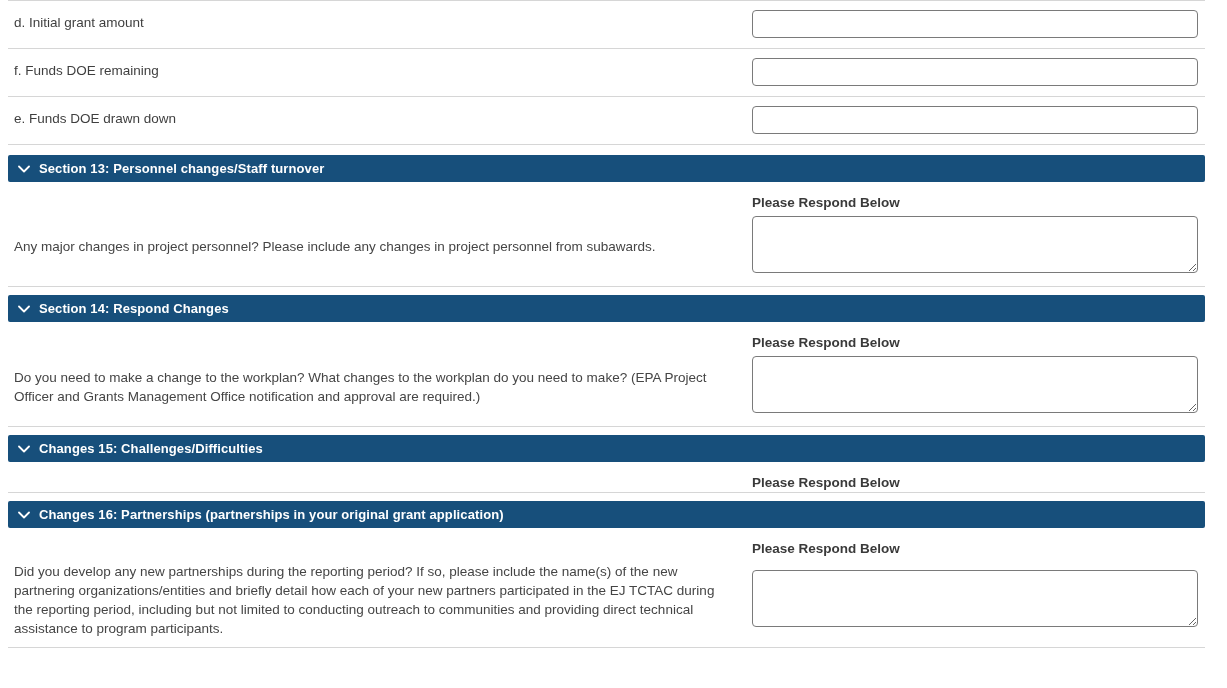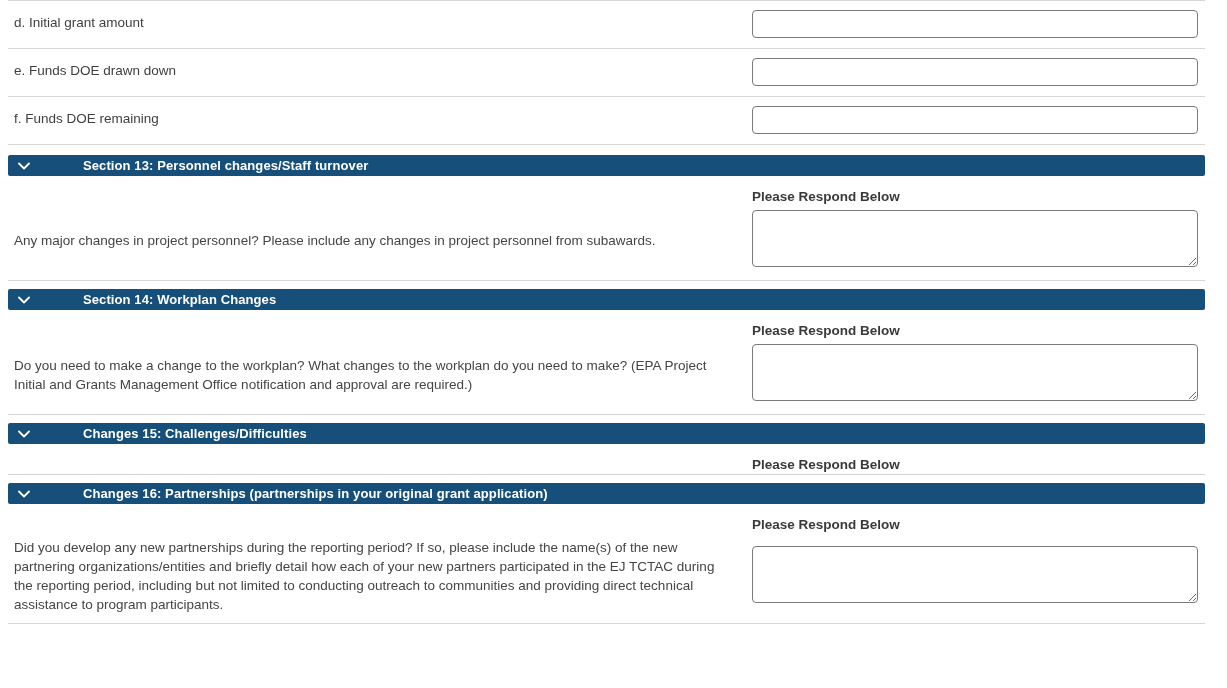--- a/index.html
+++ b/index.html
@@ -54,28 +54,27 @@
     padding: 2px 8px;
     font-family: inherit;
     font-size: 13.5px;
     color: #333;
     outline: none;
     background: #fff;
   }
   section { border-bottom: 1px solid #d6d6d6; }
   .section-header {
     margin-top: 8px;
-    height: 21px;
+    height: 27px;
     background: #174f7b;
     border-radius: 2px;
     display: flex;
     align-items: center;
     padding-left: 10px;
     cursor: pointer;
-    gap: 44px;
   }
   .section-header.first { margin-top: 10px; }
   .chev {
     display: inline-flex;
     align-items: center;
     margin-right: 9px;
     line-height: 0;
   }
   .section-title {
     color: #ffffff;
@@ -121,30 +120,30 @@
     <div class="col-left">
       <span class="field-label">d. Initial grant amount</span>
     </div>
     <div class="col-right">
       <input type="text" class="text-input" value="" style="">
     </div>
   </div>
 
   <div class="row field-row">
     <div class="col-left">
-      <span class="field-label">e. Funds DOE drawn down</span>
+      <span class="field-label">f. Funds DOE remaining</span>
     </div>
     <div class="col-right">
       <input type="text" class="text-input" value="" style="">
     </div>
   </div>
 
   <div class="row field-row">
     <div class="col-left">
-      <span class="field-label">f. Funds DOE remaining</span>
+      <span class="field-label">e. Funds DOE drawn down</span>
     </div>
     <div class="col-right">
       <input type="text" class="text-input" value="" style="">
     </div>
   </div>
 
   <section>
     <div class="section-header first">
       <span class="chev">
         <svg width="12" height="8" viewBox="0 0 12 8">
@@ -169,31 +168,31 @@
     </div>
   </section>
 
   <section>
     <div class="section-header">
       <span class="chev">
         <svg width="12" height="8" viewBox="0 0 12 8">
             <polyline points="1,1.5 6,6.5 11,1.5" fill="none" stroke="#ffffff" stroke-width="1.8" stroke-linecap="round" stroke-linejoin="round"></polyline>
           </svg>
       </span>
-      <span class="section-title">Section 14: Workplan Changes</span>
+      <span class="section-title">Section 14: Respond Changes</span>
     </div>
     <div class="row respond-row">
       <div class="col-left"></div>
       <div class="col-right">
         <span class="respond-label">Please Respond Below</span>
       </div>
     </div>
     <div class="row question-row">
       <div class="col-left">
-        <p class="question">Do you need to make a change to the workplan? What changes to the workplan do you need to make? (EPA Project Initial and Grants Management Office notification and approval are required.)</p>
+        <p class="question">Do you need to make a change to the workplan? What changes to the workplan do you need to make? (EPA Project Officer and Grants Management Office notification and approval are required.)</p>
       </div>
       <div class="col-right">
         <textarea class="response-textarea" style=""></textarea>
       </div>
     </div>
   </section>
 
   <section>
     <div class="section-header">
       <span class="chev">

